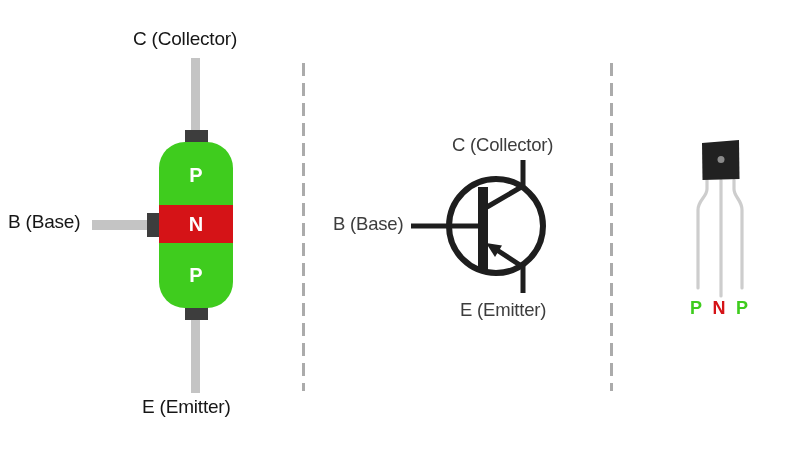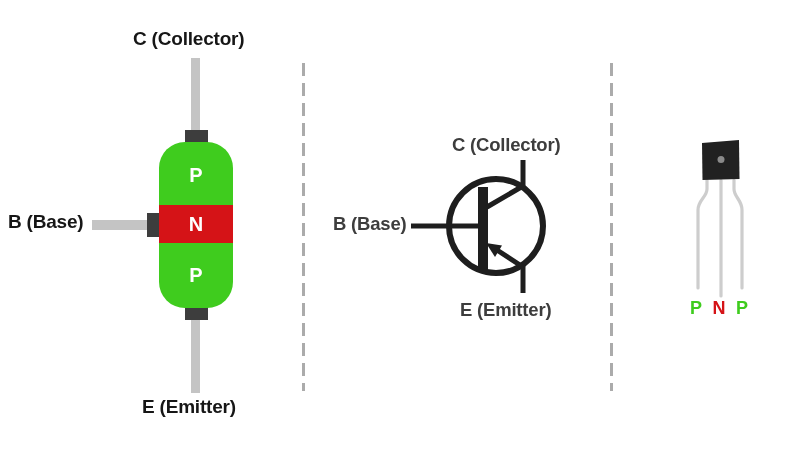--- a/index.html
+++ b/index.html
@@ -6,21 +6,21 @@
   #canvas{
     position:relative;
     width:800px;height:450px;
     background:#ffffff;
     overflow:hidden;
     font-family:"Liberation Sans",sans-serif;
   }
   #shapes{position:absolute;left:0;top:0;}
   .lbl{
     position:absolute;
-    font-weight:700;
+    font-weight:400;
     white-space:nowrap;
     line-height:1.1;
     letter-spacing:-0.2px;
     text-align:center;
   }
   .lbl-dark{color:#161616;font-size:19px;}
   .lbl-gray{color:#3d3d3d;font-size:18.5px;}
   .region-letter{
     position:absolute;
     left:176px;width:40px;

